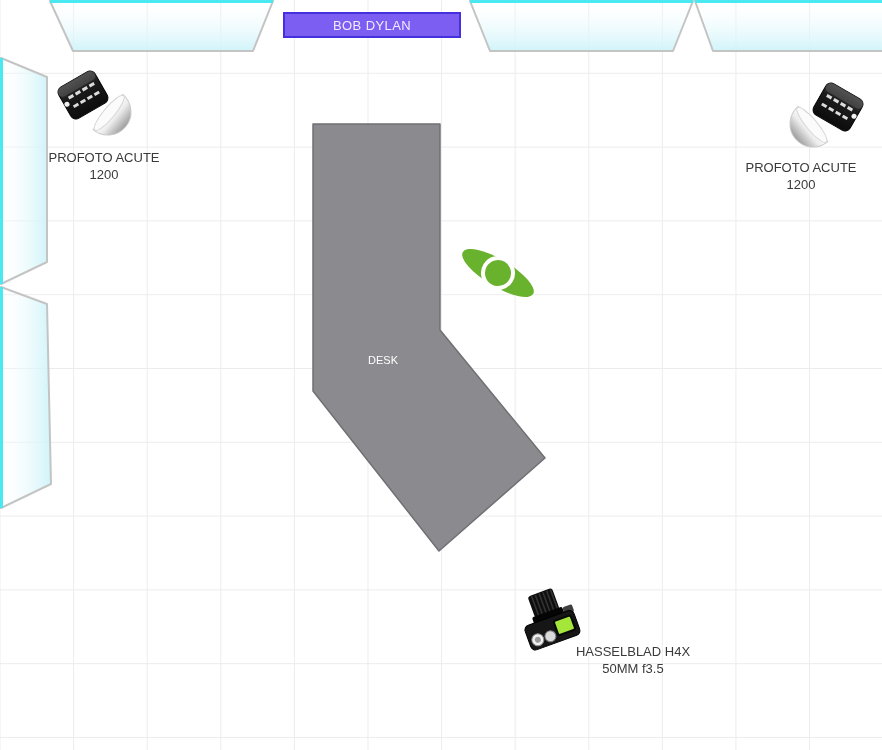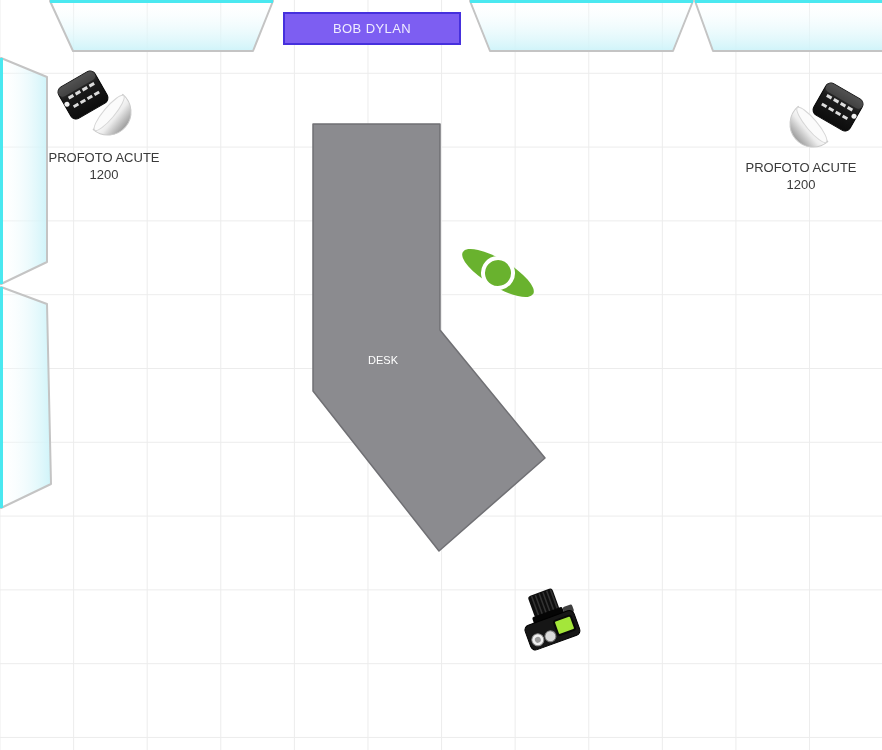--- a/index.html
+++ b/index.html
@@ -28,21 +28,21 @@
   .obj-label{
     position:absolute;text-align:center;
     font-size:13px;line-height:17px;color:var(--label-text);
     white-space:nowrap;
   }
   .desk-label{
     position:absolute;text-align:center;
     font-size:11px;line-height:16px;color:var(--desk-label-color);
   }
   .title-label{
-    position:absolute;left:283px;top:12px;width:178px;height:33px;
+    position:absolute;left:283px;top:12px;width:178px;height:26px;
     box-sizing:border-box;
     background:var(--accent-purple);
     border:2px solid var(--accent-purple-border);
     color:var(--title-text);
     font-size:13px;letter-spacing:.4px;
     display:flex;align-items:center;justify-content:center;
   }
   .lbl-left{left:14px;top:149px;width:180px;}
   .lbl-right{left:711px;top:159px;width:180px;}
   .lbl-camera{left:543px;top:643px;width:180px;}
@@ -178,15 +178,17 @@
     <div>PROFOTO ACUTE</div>
     <div>1200</div>
   </div>
 
   <div class="obj-label lbl-right">
     <div>PROFOTO ACUTE</div>
     <div>1200</div>
   </div>
 
   <div class="obj-label lbl-camera">
+    <div>HASSELBLAD H4X</div>
+    <div>50MM f3.5</div>
   </div>
 
 </div>
 
 </body></html>

